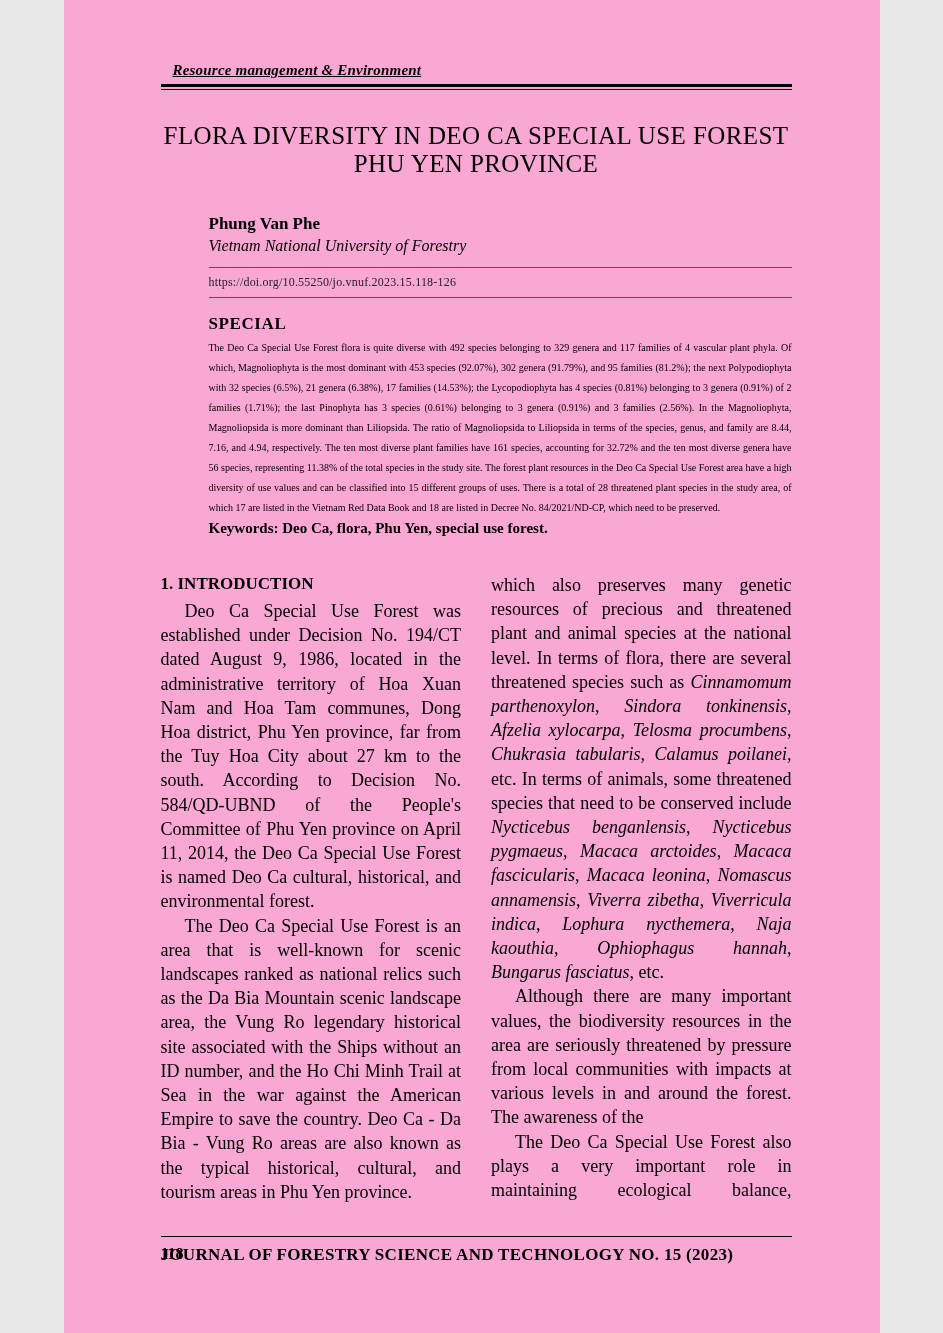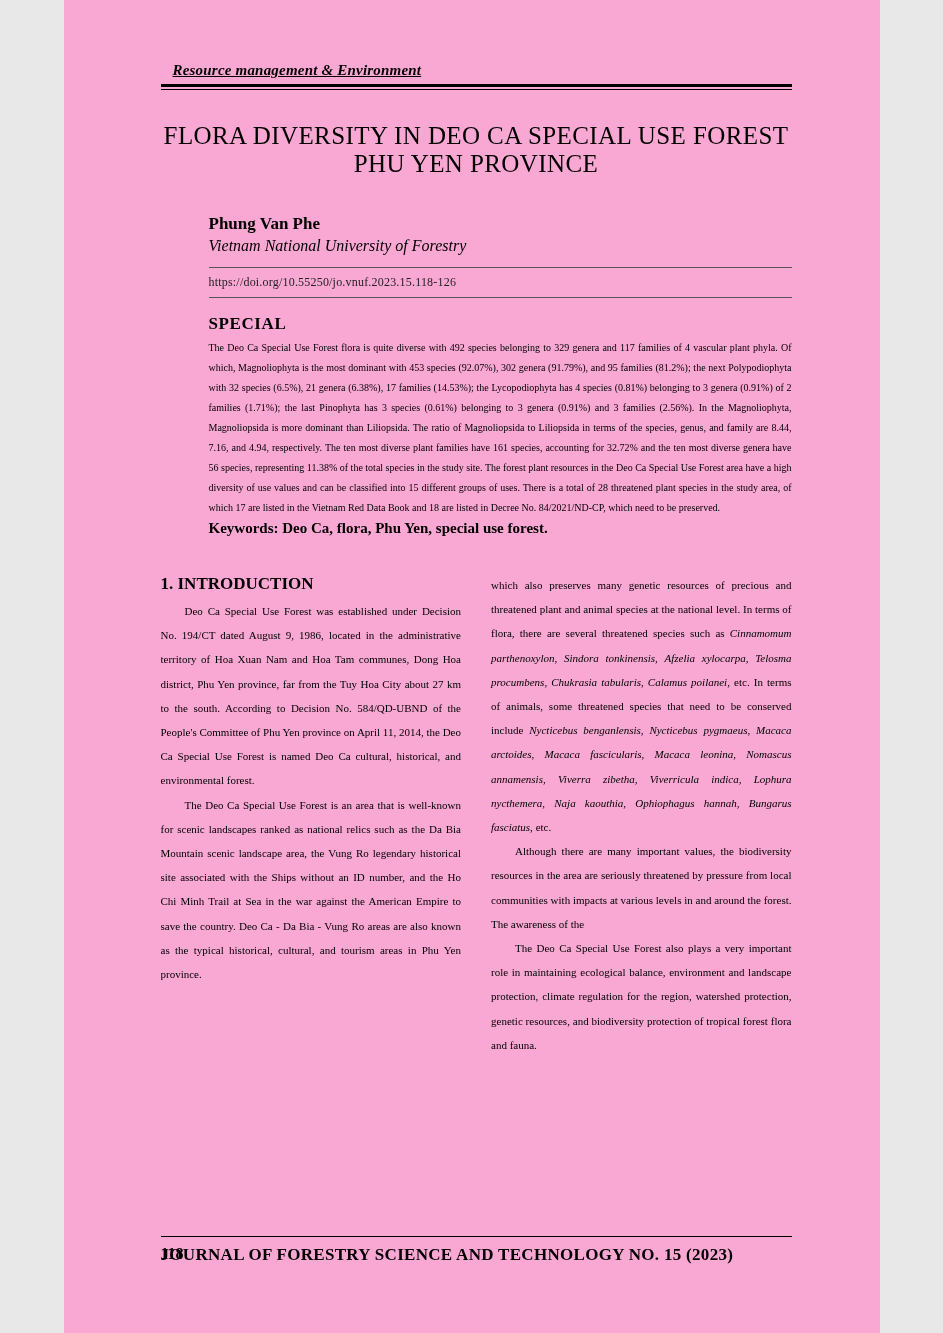--- a/index.html
+++ b/index.html
@@ -71,21 +71,21 @@
   .columns {
     display: flex;
     gap: 30px;
     margin-top: 14px;
     height: 652px;
     overflow: hidden;
   }
   .col { flex: 1 1 0; margin-top: 19px; }
   .section-heading { font-size: 17px; font-weight: bold; line-height: 26px; margin-bottom: 2px; }
   .para {
-    font-size: 11px;
+    font-size: 18px;
     line-height: 24.2px;
     text-align: justify;
   }
   .para.indent { text-indent: 24px; }
   .col.right { padding-top: 2px; }
 
   
   .footer {
     position: absolute;
     left: 97px;

